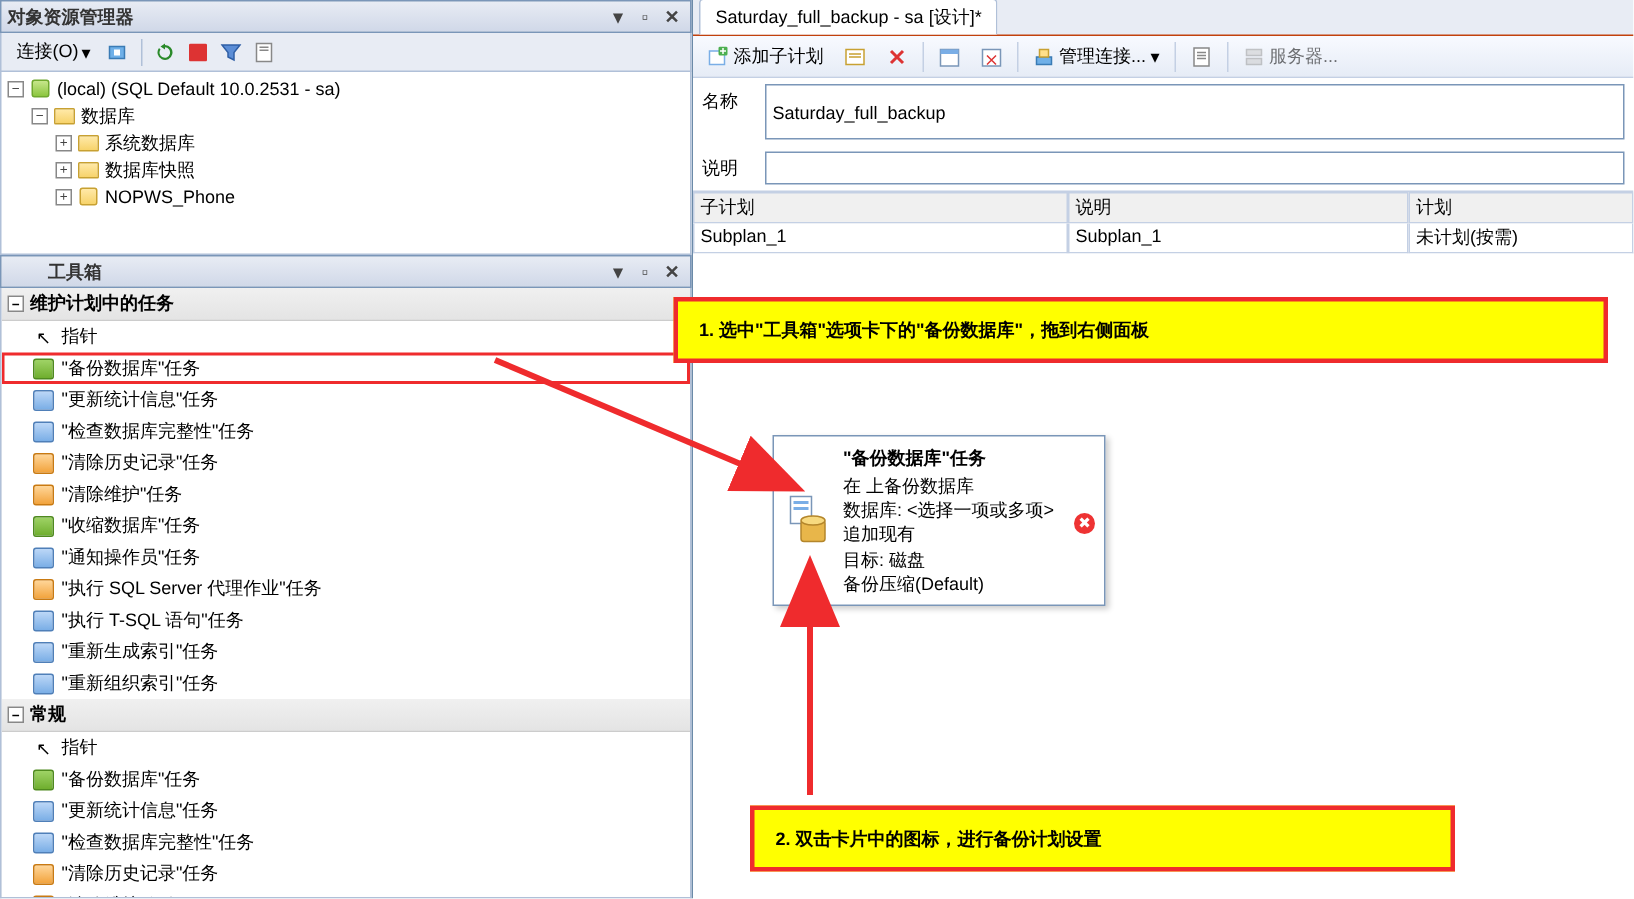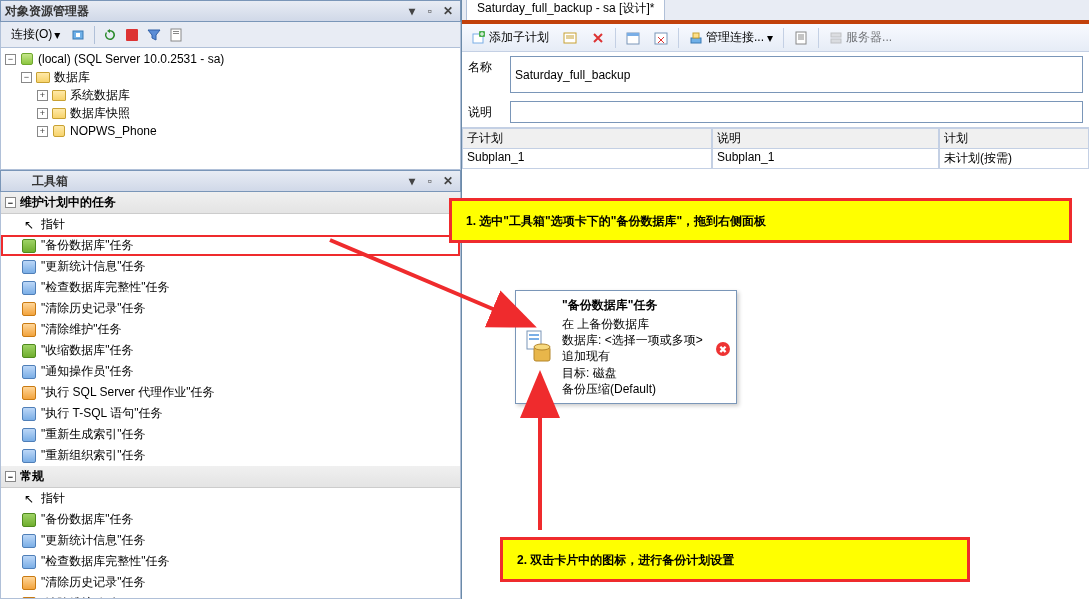--- a/index.html
+++ b/index.html
@@ -32,21 +32,21 @@
 
 .toolbox-hdr { margin-top: 0; padding-left: 31px; }
 .toolbox-body { background: #fff; border: 1px solid #b0c0d8; border-top: none; flex: 1; overflow: auto; }
 .tb-group { background: linear-gradient(#f0f0f0,#e4e4e4); border-bottom: 1px solid #ccc; padding: 2px 4px; font-weight: bold; display: flex; align-items: center; gap: 4px; }
 .tb-group .collapse { width: 11px; height: 11px; border: 1px solid #888; display: inline-flex; align-items: center; justify-content: center; font-size: 9px; cursor: pointer; background:#fff;}
 .tb-item { display: flex; align-items: center; gap: 4px; padding: 2px 4px 2px 20px; cursor: grab; height: 21px; }
 .tb-item.highlight { outline: 2px solid #ef2b2d; outline-offset: -2px; background:#fff; }
 .tb-ico16 { width: 16px; height: 16px; display: inline-flex; align-items: center; justify-content: center; }
 
 
-.doc-tabs { height: 24px; background: #e8ecf4; border-bottom: 4px solid #c2410c; display: flex; align-items: flex-end; padding-left: 4px; gap: 2px;}
+.doc-tabs { height: 24px; background: #e8ecf4; border-bottom: 1px solid #c2410c; display: flex; align-items: flex-end; padding-left: 4px; gap: 2px;}
 .doc-tab { background: #fff; border: 1px solid #b0c0d8; border-bottom: none; padding: 3px 10px; font-size: 12px; border-radius: 3px 3px 0 0; cursor: pointer; }
 .right-toolbar { height: 28px; background: linear-gradient(#f8faff,#e6ecf6); border-bottom: 1px solid #c4d0e4; display: flex; align-items: center; padding: 0 6px; gap: 6px; }
 .rtb-btn { display: inline-flex; align-items: center; gap: 3px; padding: 2px 4px; cursor: pointer; height: 22px; }
 .rtb-btn.disabled { opacity: .55; cursor: default;}
 .rtb-sep { width:1px; height:20px; background:#c4d0e4; }
 
 
 .prop-row { display: flex; align-items: flex-start; padding: 4px 6px; gap: 6px; }
 .prop-lbl { width: 36px; padding-top: 3px; }
 .prop-input { flex: 1; border: 1px solid #7a96b8; background: #fff; height: 37px; padding: 2px 4px; }
@@ -131,21 +131,21 @@
           </svg>
         </span>
     </div>
 
     <div class="tree">
       <div class="tree-row i0">
           <span class="tree-tg">−</span>
           <span class="tree-ico">
             <span class="dbcyl"></span>
           </span>
-          <span>(local) (SQL Server 10.0.2531 - sa)</span>
+          <span>(local) (SQL Default 10.0.2531 - sa)</span>
         </div>
       <div class="tree-row i1">
           <span class="tree-tg">−</span>
           <span class="tree-ico">
             <span class="folder"></span>
           </span>
           <span>数据库</span>
         </div>
       <div class="tree-row i2">
           <span class="tree-tg">+</span>

